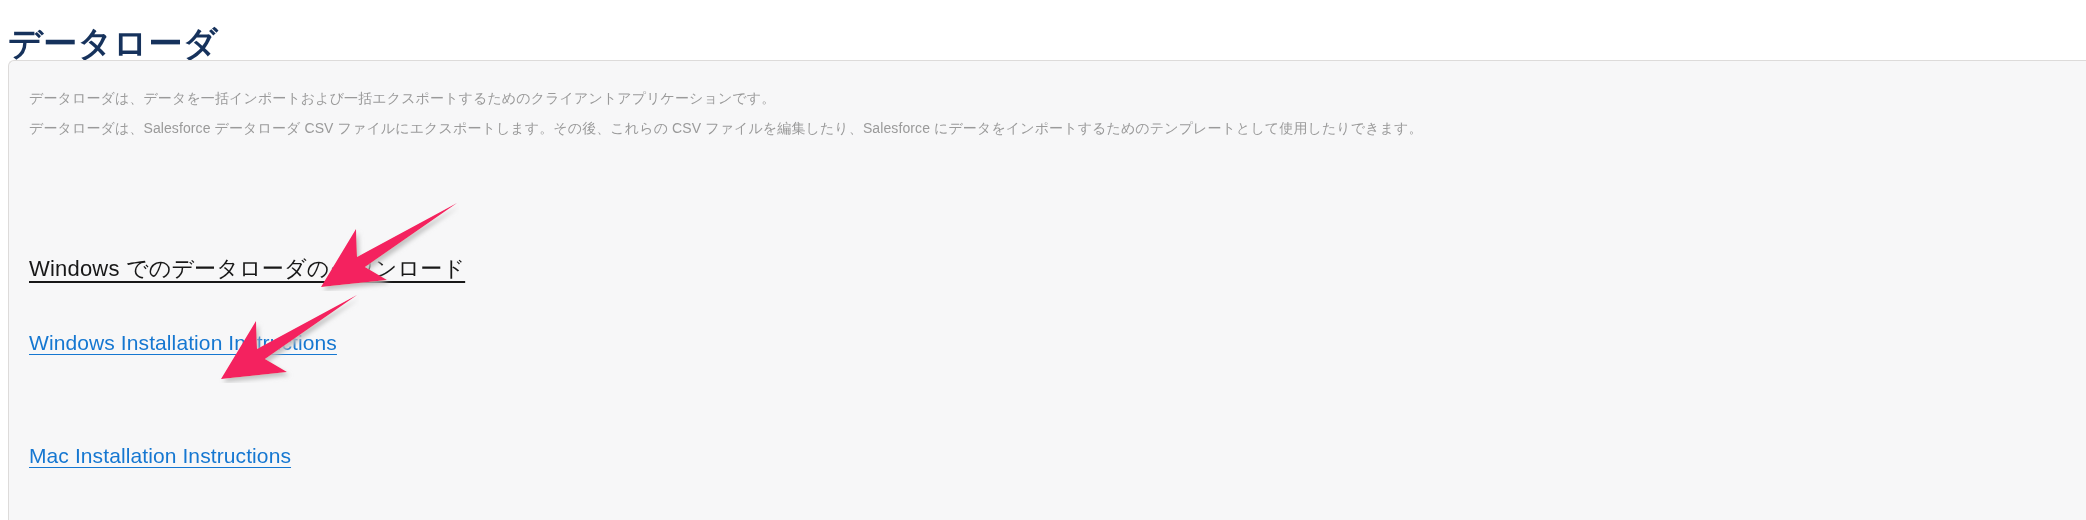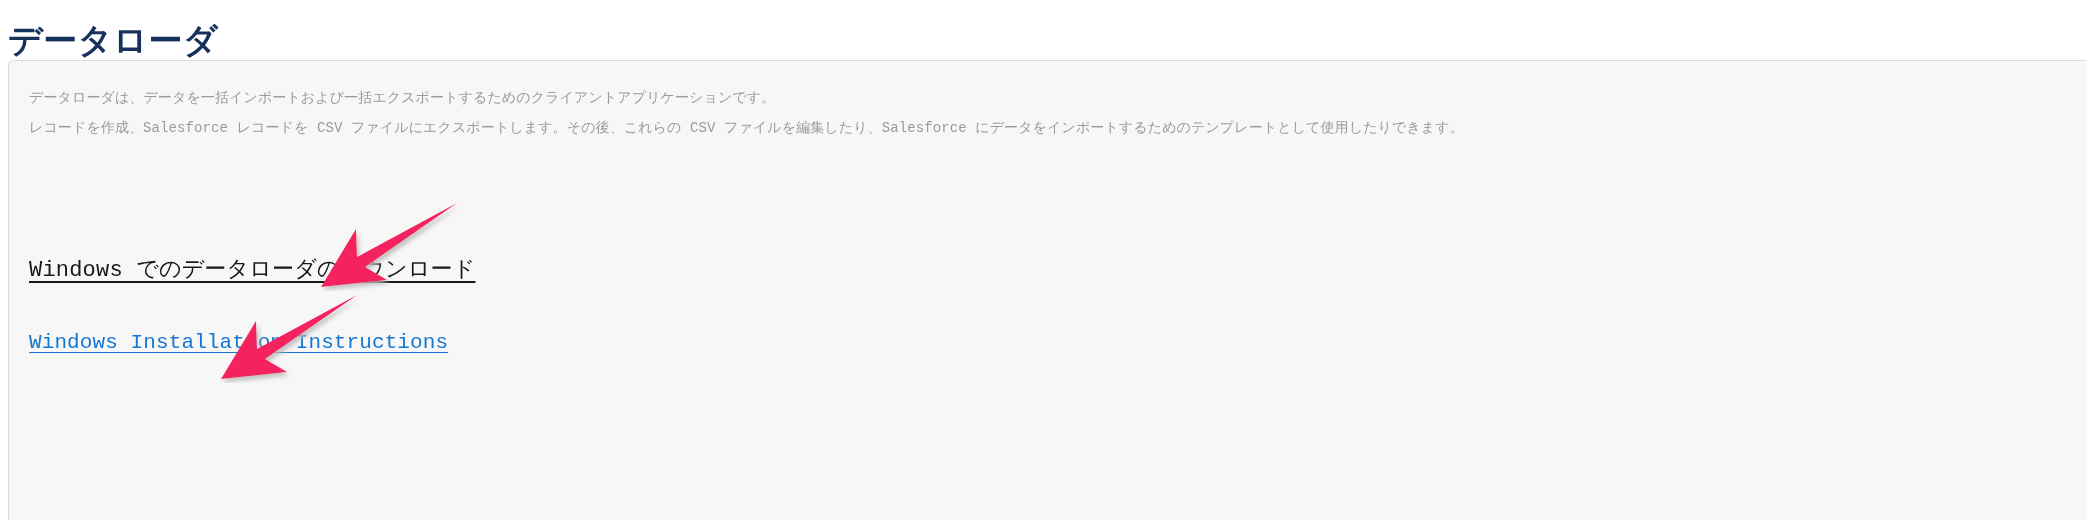--- a/index.html
+++ b/index.html
@@ -13,21 +13,20 @@
     font-family: "Liberation Sans", "DejaVu Sans", sans-serif;
     overflow: hidden;
     position: relative;
   }
 
   #page {
     position: relative;
     width: 2086px;
     height: 520px;
     background: #ffffff;
-    font-family: Liberation Mono, monospace;
   }
 
   #page-title {
     position: absolute;
     left: 8px;
     top: -4px;
     font-size: 34px;
     font-weight: 700;
     color: #16325c;
     letter-spacing: 0.5px;
@@ -108,33 +107,36 @@
 <body>
 
 <div id="page">
 
   <h1 id="page-title">データローダ</h1>
 
   <div id="card">
 
     <div id="intro">
       <div class="intro-line">データローダは、データを一括インポートおよび一括エクスポートするためのクライアントアプリケーションです。</div>
-      <div class="intro-line">レコードを作成、Salesforce レコードを CSV ファイルにエクスポートします。その後、これらの CSV ファイルを編集したり、Salesforce にデータをインポートするためのテンプレートとして使用したりできます。</div>
+      <div class="intro-line">データローダは、Salesforce データローダ CSV ファイルにエクスポートします。その後、これらの CSV ファイルを編集したり、Salesforce にデータをインポートするためのテンプレートとして使用したりできます。</div>
     </div>
 
     <div id="links">
       <div class="link-row">
         <a class="download-link">Windows でのデータローダのダウンロード</a>
       </div>
       <div class="gap-a"></div>
       <div class="link-row">
         <a class="instruction-link">Windows Installation Instructions</a>
       </div>
       <div class="gap-b"></div>
       <div class="gap-c"></div>
+      <div class="link-row">
+        <a class="instruction-link">Mac Installation Instructions</a>
+      </div>
     </div>
 
     <svg class="arrow" id="arrow-windows" width="150" height="90" viewBox="0 0 150 90">
       <defs>
         <filter id="sh1" x="-30%" y="-30%" width="180%" height="180%">
           <feDropShadow dx="2.5" dy="3.5" stdDeviation="2.2" flood-color="#b9b9b9" flood-opacity="0.85"></feDropShadow>
         </filter>
       </defs>
       <path filter="url(#sh1)" d="M 148 2 L 48 56 L 47 28 L 12 86 L 78 79 L 56 66 Z" fill="#f4205e"></path>
     </svg>

